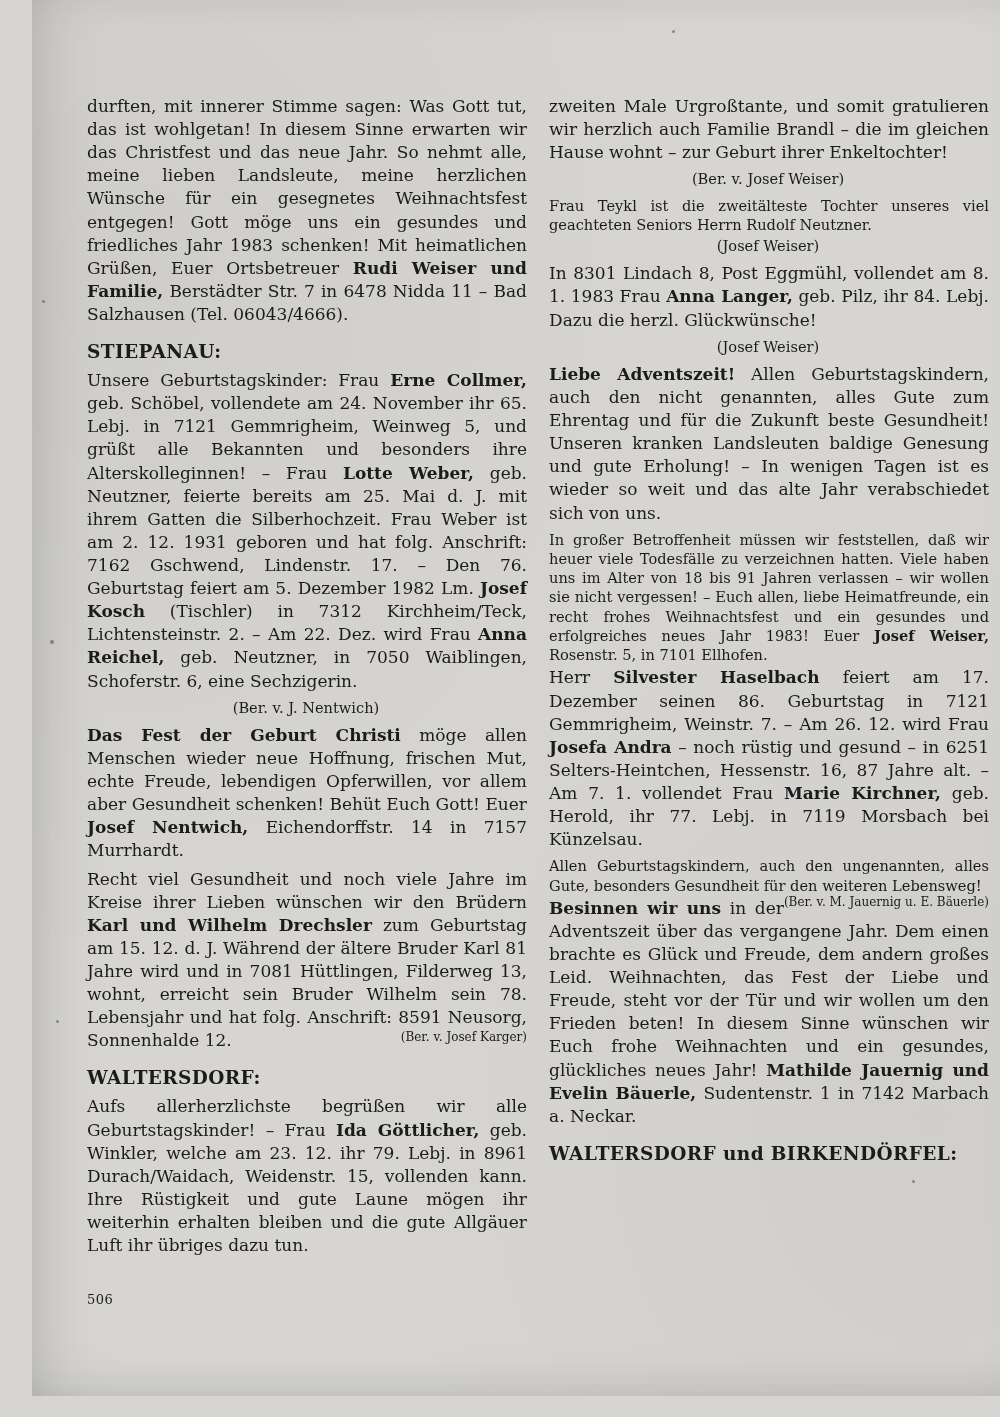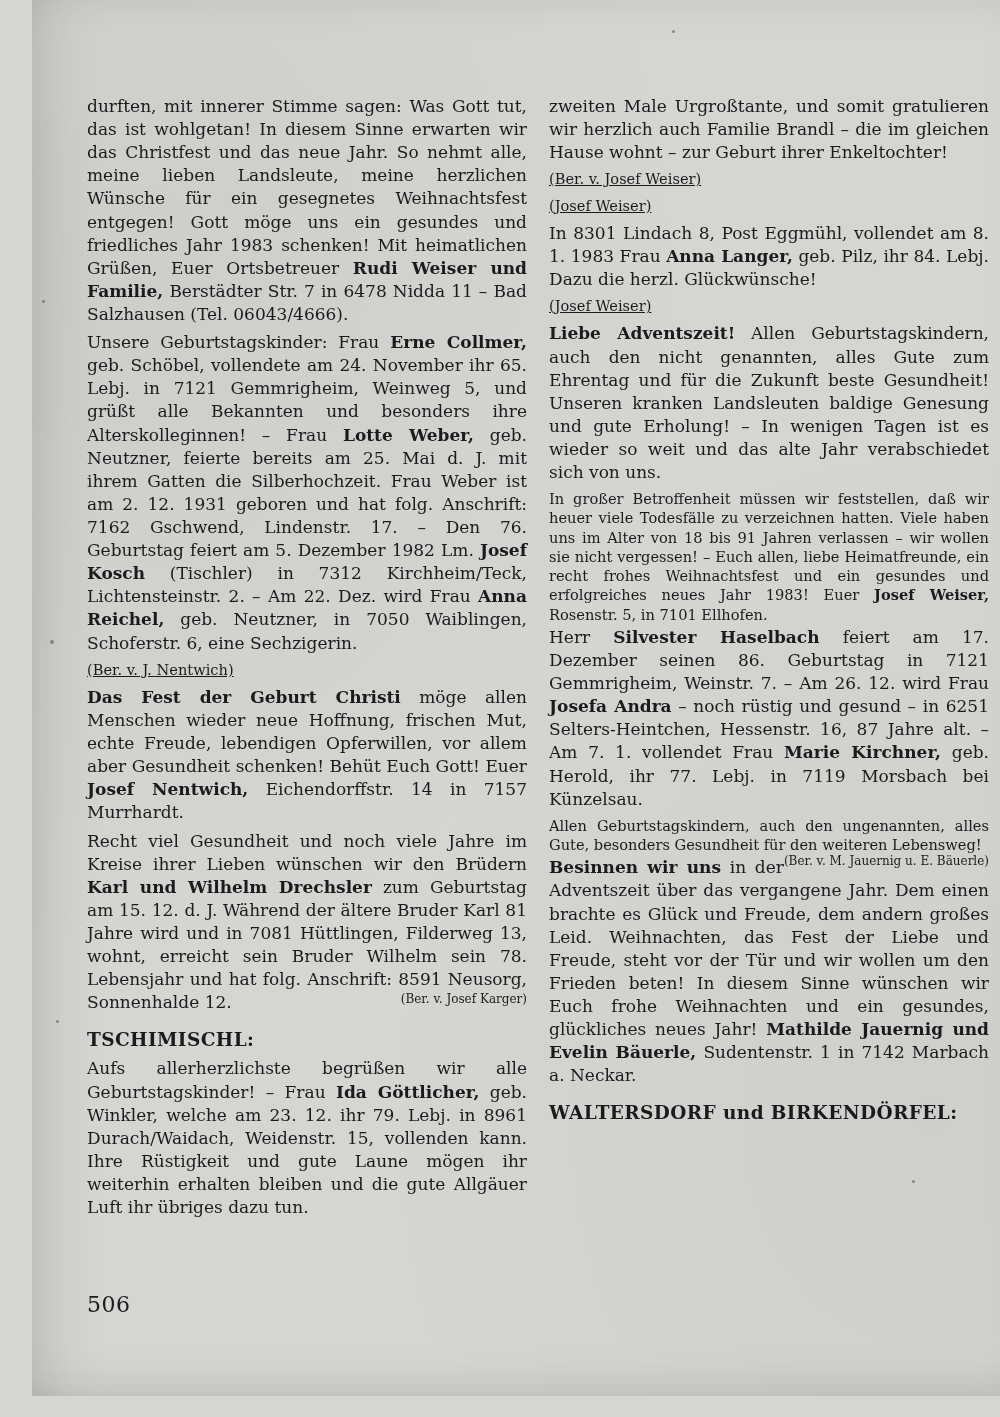--- a/index.html
+++ b/index.html
@@ -36,49 +36,50 @@
     text-align:justify;
     margin-bottom:2px;
   }
   .heading{
     font-size:18.5px;font-weight:bold;
     letter-spacing:0.4px;
     margin:15px 0 7px 0;
   }
   .attribution{
     font-size:14.6px;line-height:1.32;
-    text-align:left;
+    text-align:center;
     margin:0 2px 7px 0;
-    text-decoration:underline;
   }
   .b{font-weight:bold;}
   .attr-right{float:right;font-size:12px;}
   .page-number{
     position:absolute;left:55px;top:1292px;
-    font-size:22px;letter-spacing:0.5px;
+    font-size:13px;letter-spacing:0.5px;
   }
   .speck{position:absolute;border-radius:50%;background:rgba(45,45,48,0.45);}
 </style>
 </head>
 <body>
 
 <div class="page">
   <div class="columns">
     <div class="col">
         <p class="paragraph"><span>durften, mit innerer Stimme sagen: Was Gott tut, das ist wohlgetan! In diesem Sinne erwarten wir das Christfest und das neue Jahr. So nehmt alle, meine lieben Landsleute, meine herzlichen Wünsche für ein gesegnetes Weihnachtsfest entgegen! Gott möge uns ein gesundes und friedliches Jahr 1983 schenken! Mit heimatlichen Grüßen, Euer Ortsbetreuer </span><span class="b">Rudi Weiser und Familie,</span><span> Berstädter Str. 7 in 6478 Nidda 11 – Bad Salzhausen (Tel. 06043/4666).</span></p>
+        <h2 class="heading"><span>STIEPANAU:</span></h2>
         <p class="paragraph"><span>Unsere Geburtstagskinder: Frau </span><span class="b">Erne Collmer,</span><span> geb. Schöbel, vollendete am 24. November ihr 65. Lebj. in 7121 Gemmrigheim, Weinweg 5, und grüßt alle Bekannten und besonders ihre Alterskolleginnen! – Frau </span><span class="b">Lotte Weber,</span><span> geb. Neutzner, feierte bereits am 25. Mai d. J. mit ihrem Gatten die Silberhochzeit. Frau Weber ist am 2. 12. 1931 geboren und hat folg. Anschrift: 7162 Gschwend, Lindenstr. 17. – Den 76. Geburtstag feiert am 5. Dezember 1982 Lm. </span><span class="b">Josef Kosch</span><span> (Tischler) in 7312 Kirchheim/Teck, Lichtensteinstr. 2. – Am 22. Dez. wird Frau </span><span class="b">Anna Reichel,</span><span> geb. Neutzner, in 7050 Waiblingen, Schoferstr. 6, eine Sechzigerin.</span></p>
         <p class="attribution"><span>(Ber. v. J. Nentwich)</span></p>
         <p class="paragraph"><span class="b">Das Fest der Geburt Christi</span><span> möge allen Menschen wieder neue Hoffnung, frischen Mut, echte Freude, lebendigen Opferwillen, vor allem aber Gesundheit schenken! Behüt Euch Gott! Euer </span><span class="b">Josef Nentwich,</span><span> Eichendorffstr. 14 in 7157 Murrhardt.</span></p>
         <p class="paragraph"><span>Recht viel Gesundheit und noch viele Jahre im Kreise ihrer Lieben wünschen wir den Brüdern </span><span class="b">Karl und Wilhelm Drechsler</span><span> zum Geburtstag am 15. 12. d. J. Während der ältere Bruder Karl 81 Jahre wird und in 7081 Hüttlingen, Filderweg 13, wohnt, erreicht sein Bruder Wilhelm sein 78. Lebensjahr und hat folg. Anschrift: 8591 Neusorg, Sonnenhalde 12. </span><span class="attr-right">(Ber. v. Josef Karger)</span></p>
-        <h2 class="heading"><span>TSCHIMISCHL:</span></h2>
+        <h2 class="heading"><span>WALTERSDORF:</span></h2>
         <p class="paragraph"><span>Aufs allerherzlichste begrüßen wir alle Geburtstagskinder! – Frau </span><span class="b">Ida Göttlicher,</span><span> geb. Winkler, welche am 23. 12. ihr 79. Lebj. in 8961 Durach/Waidach, Weidenstr. 15, vollenden kann. Ihre Rüstigkeit und gute Laune mögen ihr weiterhin erhalten bleiben und die gute Allgäuer Luft ihr übriges dazu tun.</span></p>
       </div>
     <div class="col">
         <p class="paragraph"><span>zweiten Male Urgroßtante, und somit gratulieren wir herzlich auch Familie Brandl – die im gleichen Hause wohnt – zur Geburt ihrer Enkeltochter!</span></p>
         <p class="attribution"><span>(Ber. v. Josef Weiser)</span></p>
+        <p class="small"><span>Frau Teykl ist die zweitälteste Tochter unseres viel geachteten Seniors Herrn Rudolf Neutzner.</span></p>
         <p class="attribution"><span>(Josef Weiser)</span></p>
         <p class="paragraph"><span>In 8301 Lindach 8, Post Eggmühl, vollendet am 8. 1. 1983 Frau </span><span class="b">Anna Langer,</span><span> geb. Pilz, ihr 84. Lebj. Dazu die herzl. Glückwünsche!</span></p>
         <p class="attribution"><span>(Josef Weiser)</span></p>
         <p class="paragraph"><span class="b">Liebe Adventszeit!</span><span> Allen Geburtstagskindern, auch den nicht genannten, alles Gute zum Ehrentag und für die Zukunft beste Gesundheit! Unseren kranken Landsleuten baldige Genesung und gute Erholung! – In wenigen Tagen ist es wieder so weit und das alte Jahr verabschiedet sich von uns.</span></p>
         <p class="small"><span>In großer Betroffenheit müssen wir feststellen, daß wir heuer viele Todesfälle zu verzeichnen hatten. Viele haben uns im Alter von 18 bis 91 Jahren verlassen – wir wollen sie nicht vergessen! – Euch allen, liebe Heimatfreunde, ein recht frohes Weihnachtsfest und ein gesundes und erfolgreiches neues Jahr 1983! Euer </span><span class="b">Josef Weiser,</span><span> Rosenstr. 5, in 7101 Ellhofen.</span></p>
         <p class="paragraph"><span>Herr </span><span class="b">Silvester Haselbach</span><span> feiert am 17. Dezember seinen 86. Geburtstag in 7121 Gemmrigheim, Weinstr. 7. – Am 26. 12. wird Frau </span><span class="b">Josefa Andra</span><span> – noch rüstig und gesund – in 6251 Selters-Heintchen, Hessenstr. 16, 87 Jahre alt. – Am 7. 1. vollendet Frau </span><span class="b">Marie Kirchner,</span><span> geb. Herold, ihr 77. Lebj. in 7119 Morsbach bei Künzelsau.</span></p>
         <p class="small"><span>Allen Geburtstagskindern, auch den ungenannten, alles Gute, besonders Gesundheit für den weiteren Lebensweg! </span><span class="attr-right">(Ber. v. M. Jauernig u. E. Bäuerle)</span></p>
         <p class="paragraph"><span class="b">Besinnen wir uns</span><span> in der Adventszeit über das vergangene Jahr. Dem einen brachte es Glück und Freude, dem andern großes Leid. Weihnachten, das Fest der Liebe und Freude, steht vor der Tür und wir wollen um den Frieden beten! In diesem Sinne wünschen wir Euch frohe Weihnachten und ein gesundes, glückliches neues Jahr! </span><span class="b">Mathilde Jauernig und Evelin Bäuerle,</span><span> Sudentenstr. 1 in 7142 Marbach a. Neckar.</span></p>
         <h2 class="heading"><span>WALTERSDORF und BIRKENDÖRFEL:</span></h2>
       </div>

